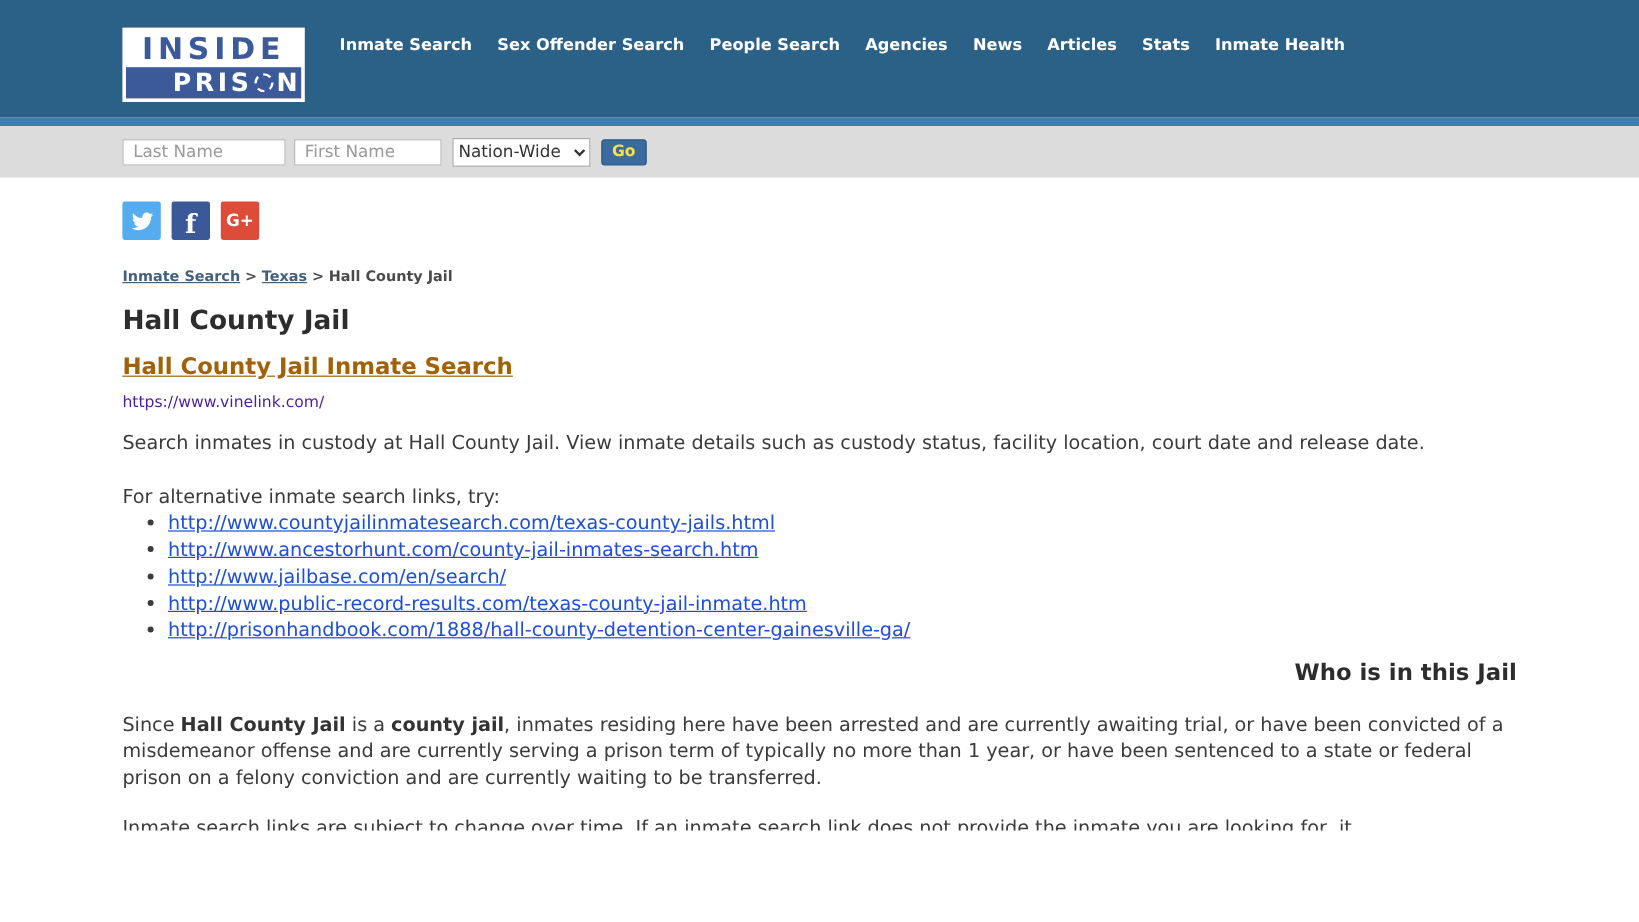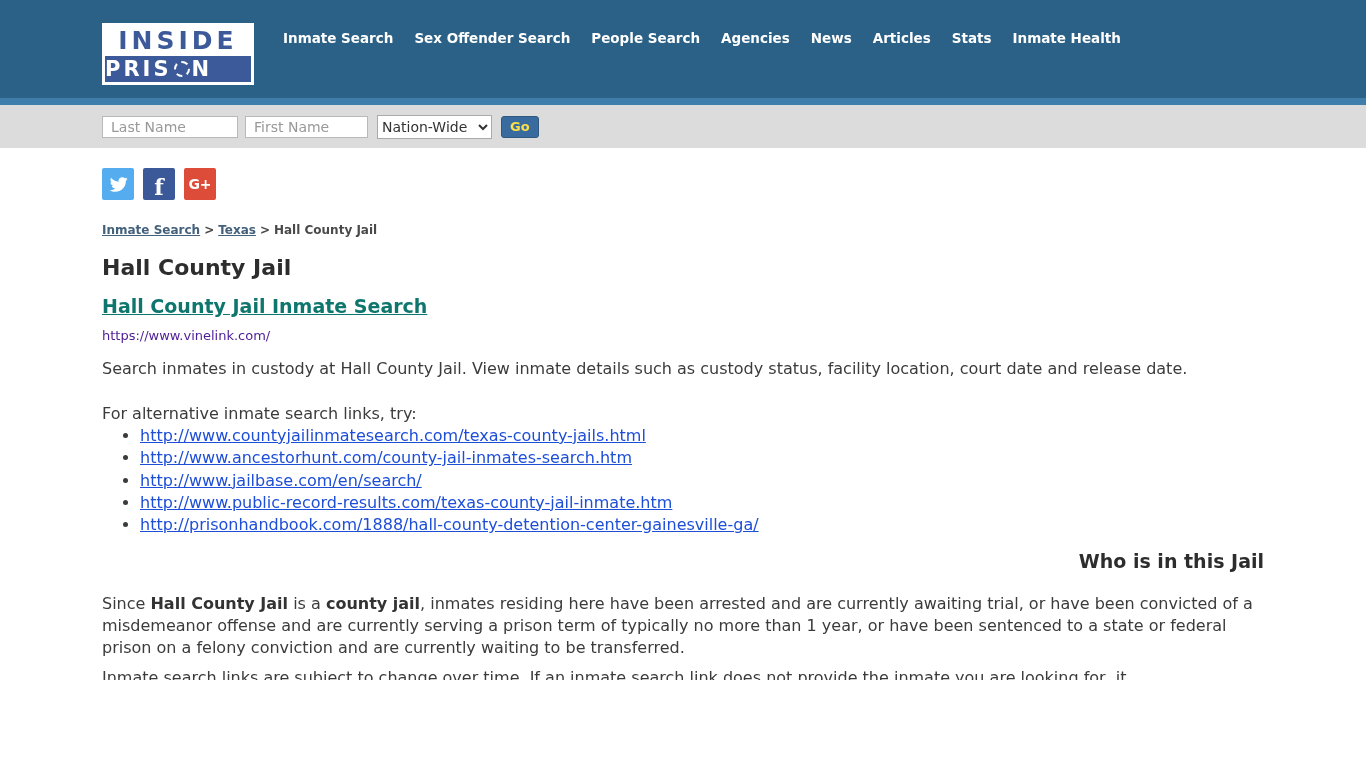--- a/index.html
+++ b/index.html
@@ -8,21 +8,21 @@
 
   
   .header { height: 98px; background: #2b6187; }
   .header-strip { height: 7px; background: #3f7dab; }
   .header-inner { display: flex; align-items: flex-start; padding-left: 102px; }
   .logo { margin-top: 23px; background: #ffffff; padding: 3px; width: 152px; cursor: pointer; }
   .logo-top { background: #fff; color: #3c5a99; font-weight: bold; font-size: 25px;
     letter-spacing: 4px; text-align: center; line-height: 30px; }
   .logo-bottom { background: #3c5a99; color: #fff; font-weight: bold; font-size: 21px;
     letter-spacing: 3px; text-align: center; line-height: 26px; display: flex;
-    align-items: center; justify-content: flex-start; }
+    align-items: center; justify-content: flex-end; }
   .logo-o { display: inline-block; width: 16px; height: 16px; border: 2px dashed #fff;
     border-radius: 50%; margin: 0 2px; }
   .nav { display: flex; gap: 21px; margin-top: 30px; margin-left: 29px; }
   .nav a { color: #fff; text-decoration: none; font-size: 13.5px; font-weight: 700; white-space: nowrap; }
 
   
   .searchbar { height: 43px; background: #dcdcdc; display: flex; align-items: center; padding-left: 102px; }
   .searchbar input { height: 22px; border: 1px solid #b9b9b9; background: #fff; padding: 0 8px;
     font-size: 14px; color: #444; font-family: inherit; }
   .searchbar input::placeholder { color: #999; }
@@ -43,34 +43,34 @@
   .social-icon svg { width: 19px; height: 19px; fill: #fff; }
   .fb-f { font-size: 22px; font-family: "DejaVu Serif", serif; line-height: 32px; margin-top: 6px; }
   .gp-g { font-size: 14px; letter-spacing: 0px; }
 
   .breadcrumb { margin-top: 23px; font-size: 12px; font-weight: bold; color: #4a4a4a; }
   .breadcrumb a { color: #44617c; text-decoration: underline; }
   .crumb-sep { margin: 0 4px; }
 
   h1.page-title { margin-top: 18px; font-size: 22px; color: #2d2d2d; }
   .search-link-h2 { margin-top: 15px; font-size: 19px; font-weight: bold; }
-  .search-link-h2 a { color: #0f766e; text-decoration: underline; }
+  .search-link-h2 a { color: #a16207; text-decoration: underline; }
   .vine-url { margin-top: 11px; font-size: 13px; color: #4c1d95; }
 
   p.body-text { font-size: 16px; color: #3b3b3b; line-height: 22px; }
   .intro { margin-top: 15px; word-break: break-all; }
   .alt-label { margin-top: 23px; }
   ul.alt-links { margin-top: 0; padding-left: 38px; }
   ul.alt-links li { font-size: 16px; line-height: 22.3px; color: #3b3b3b; }
   ul.alt-links a, .inline-link { color: #1d4ed8; text-decoration: underline; }
 
   h2.who-title { margin-top: 14px; font-size: 19px; color: #2d2d2d; text-align: right; }
   .who-p1 { margin-top: 21px; }
   .who-p2 { margin-top: 20px; }
-  .partial-line { margin-top: 8px; height: 13px; overflow: hidden; }
+  .partial-line { margin-top: 20px; height: 13px; overflow: hidden; }
   b { color: #333; }
 </style>
 </head>
 <body>
 
 <div class="header">
   <div class="header-inner">
     <div class="logo">
       <div class="logo-top">INSIDE</div>
       <div class="logo-bottom">

